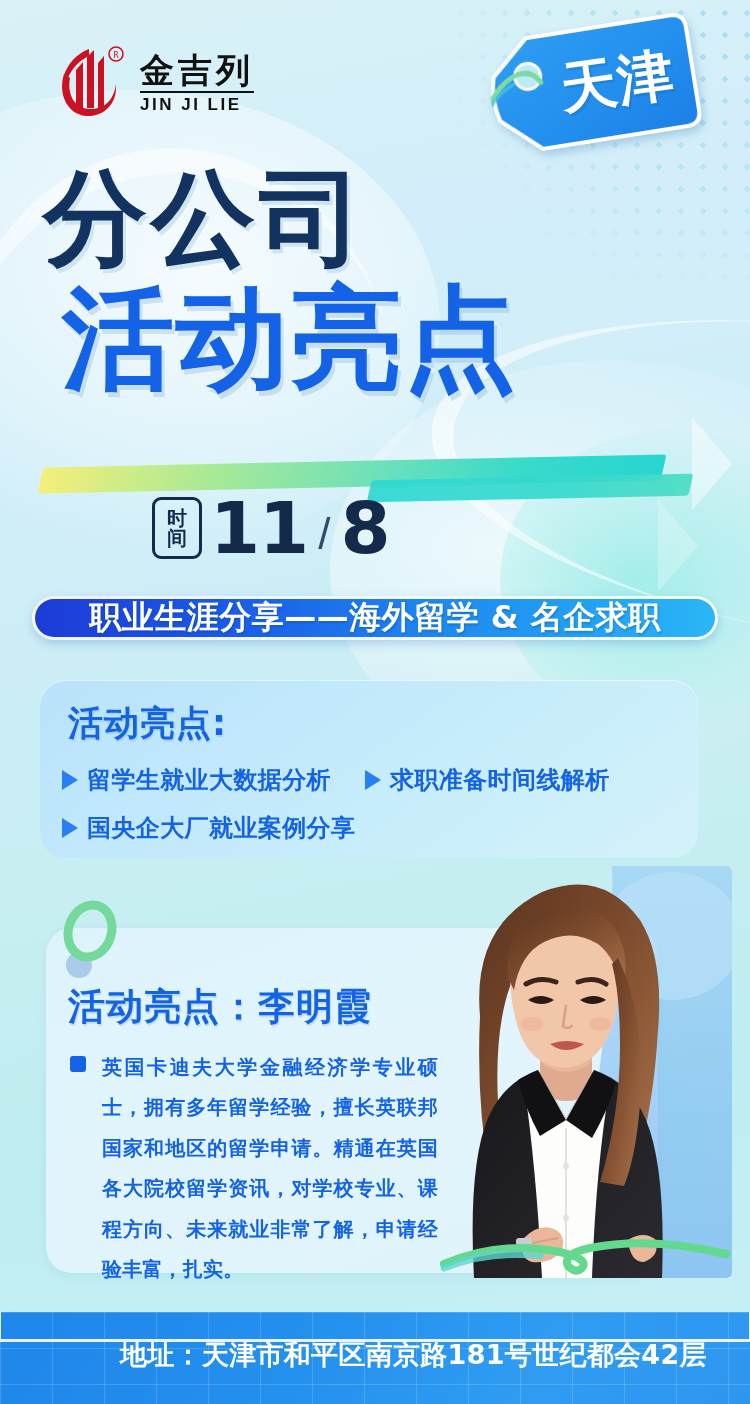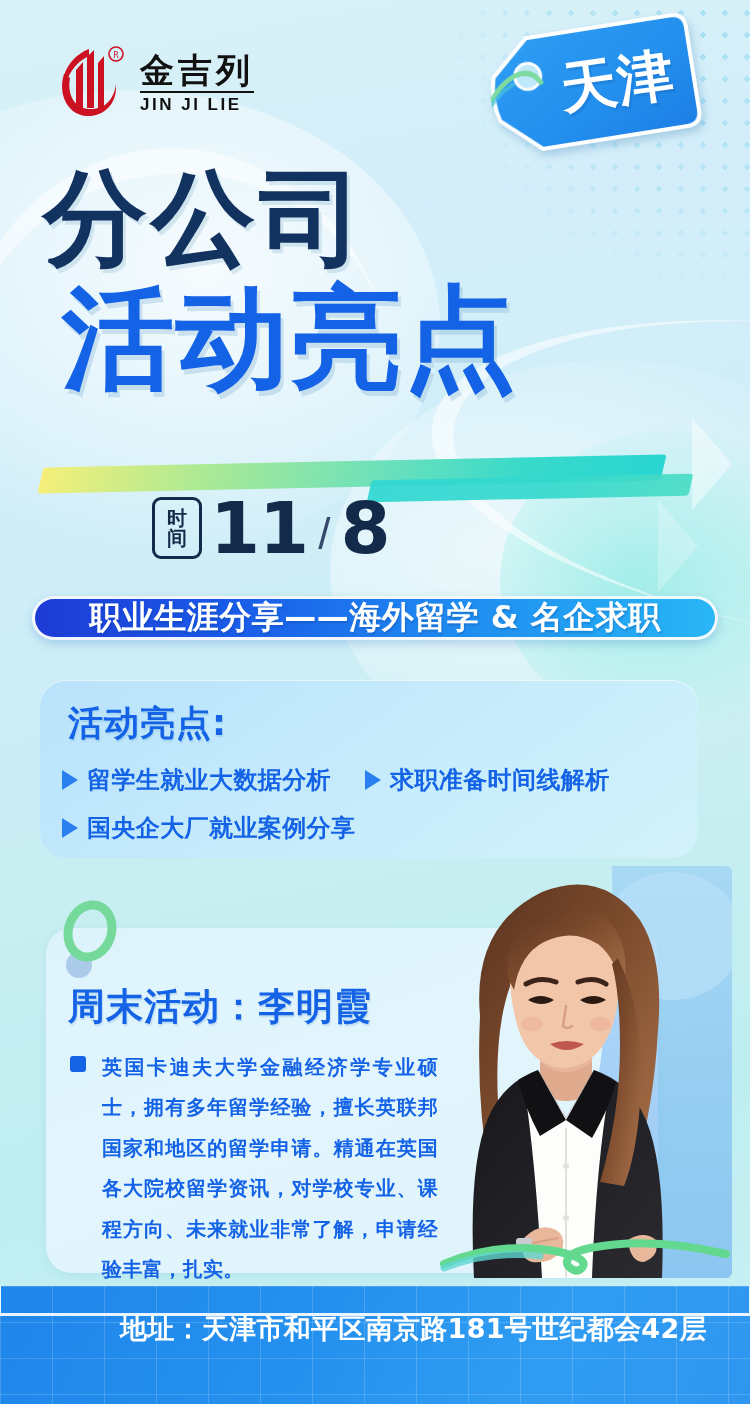--- a/index.html
+++ b/index.html
@@ -271,21 +271,21 @@
   }
   .photo svg { display:block; }
   .green-swirl {
     position:absolute; left:440px; top:1232px;
     width:290px; height:44px; z-index:7;
   }
 
   
   .footer {
     position:absolute; left:0; bottom:0;
-    width:750px; height:118px;
+    width:750px; height:92px;
     background:linear-gradient(120deg,#1f86ea 0%,#2490ee 40%,#2f9cf2 70%,#2f96f0 100%);
     overflow:hidden;
   }
   .footer-grid {
     position:absolute; inset:0;
     background-image:
       linear-gradient(to right, rgba(255,255,255,.16) 1px, transparent 1px),
       linear-gradient(to bottom, rgba(255,255,255,.16) 1px, transparent 1px);
     background-size:52px 36px;
   }
@@ -394,21 +394,21 @@
           <span class="hl-txt">国央企大厂就业案例分享</span>
         </div>
       </div>
     </div>
   </div>
 
   <div class="card-speaker"></div>
   <div class="ring-dot"></div>
   <div class="green-ring"></div>
 
-  <div class="sp-name">周末活动：李明霞</div>
+  <div class="sp-name">活动亮点：李明霞</div>
   <div class="bio-bullet"></div>
   <div class="sp-bio">英国卡迪夫大学金融经济学专业硕士，拥有多年留学经验，擅长英联邦国家和地区的留学申请。精通在英国各大院校留学资讯，对学校专业、课程方向、未来就业非常了解，申请经验丰富，扎实。</div>
 
   <div class="photo">
     <svg width="300" height="412" viewBox="0 0 300 412">
       <defs>
         <linearGradient id="bgpanel" x1="0" y1="0" x2="0" y2="1">
           <stop offset="0%" stop-color="#8fc6f6"></stop>
           <stop offset="100%" stop-color="#5ea4ef"></stop>
         </linearGradient>

